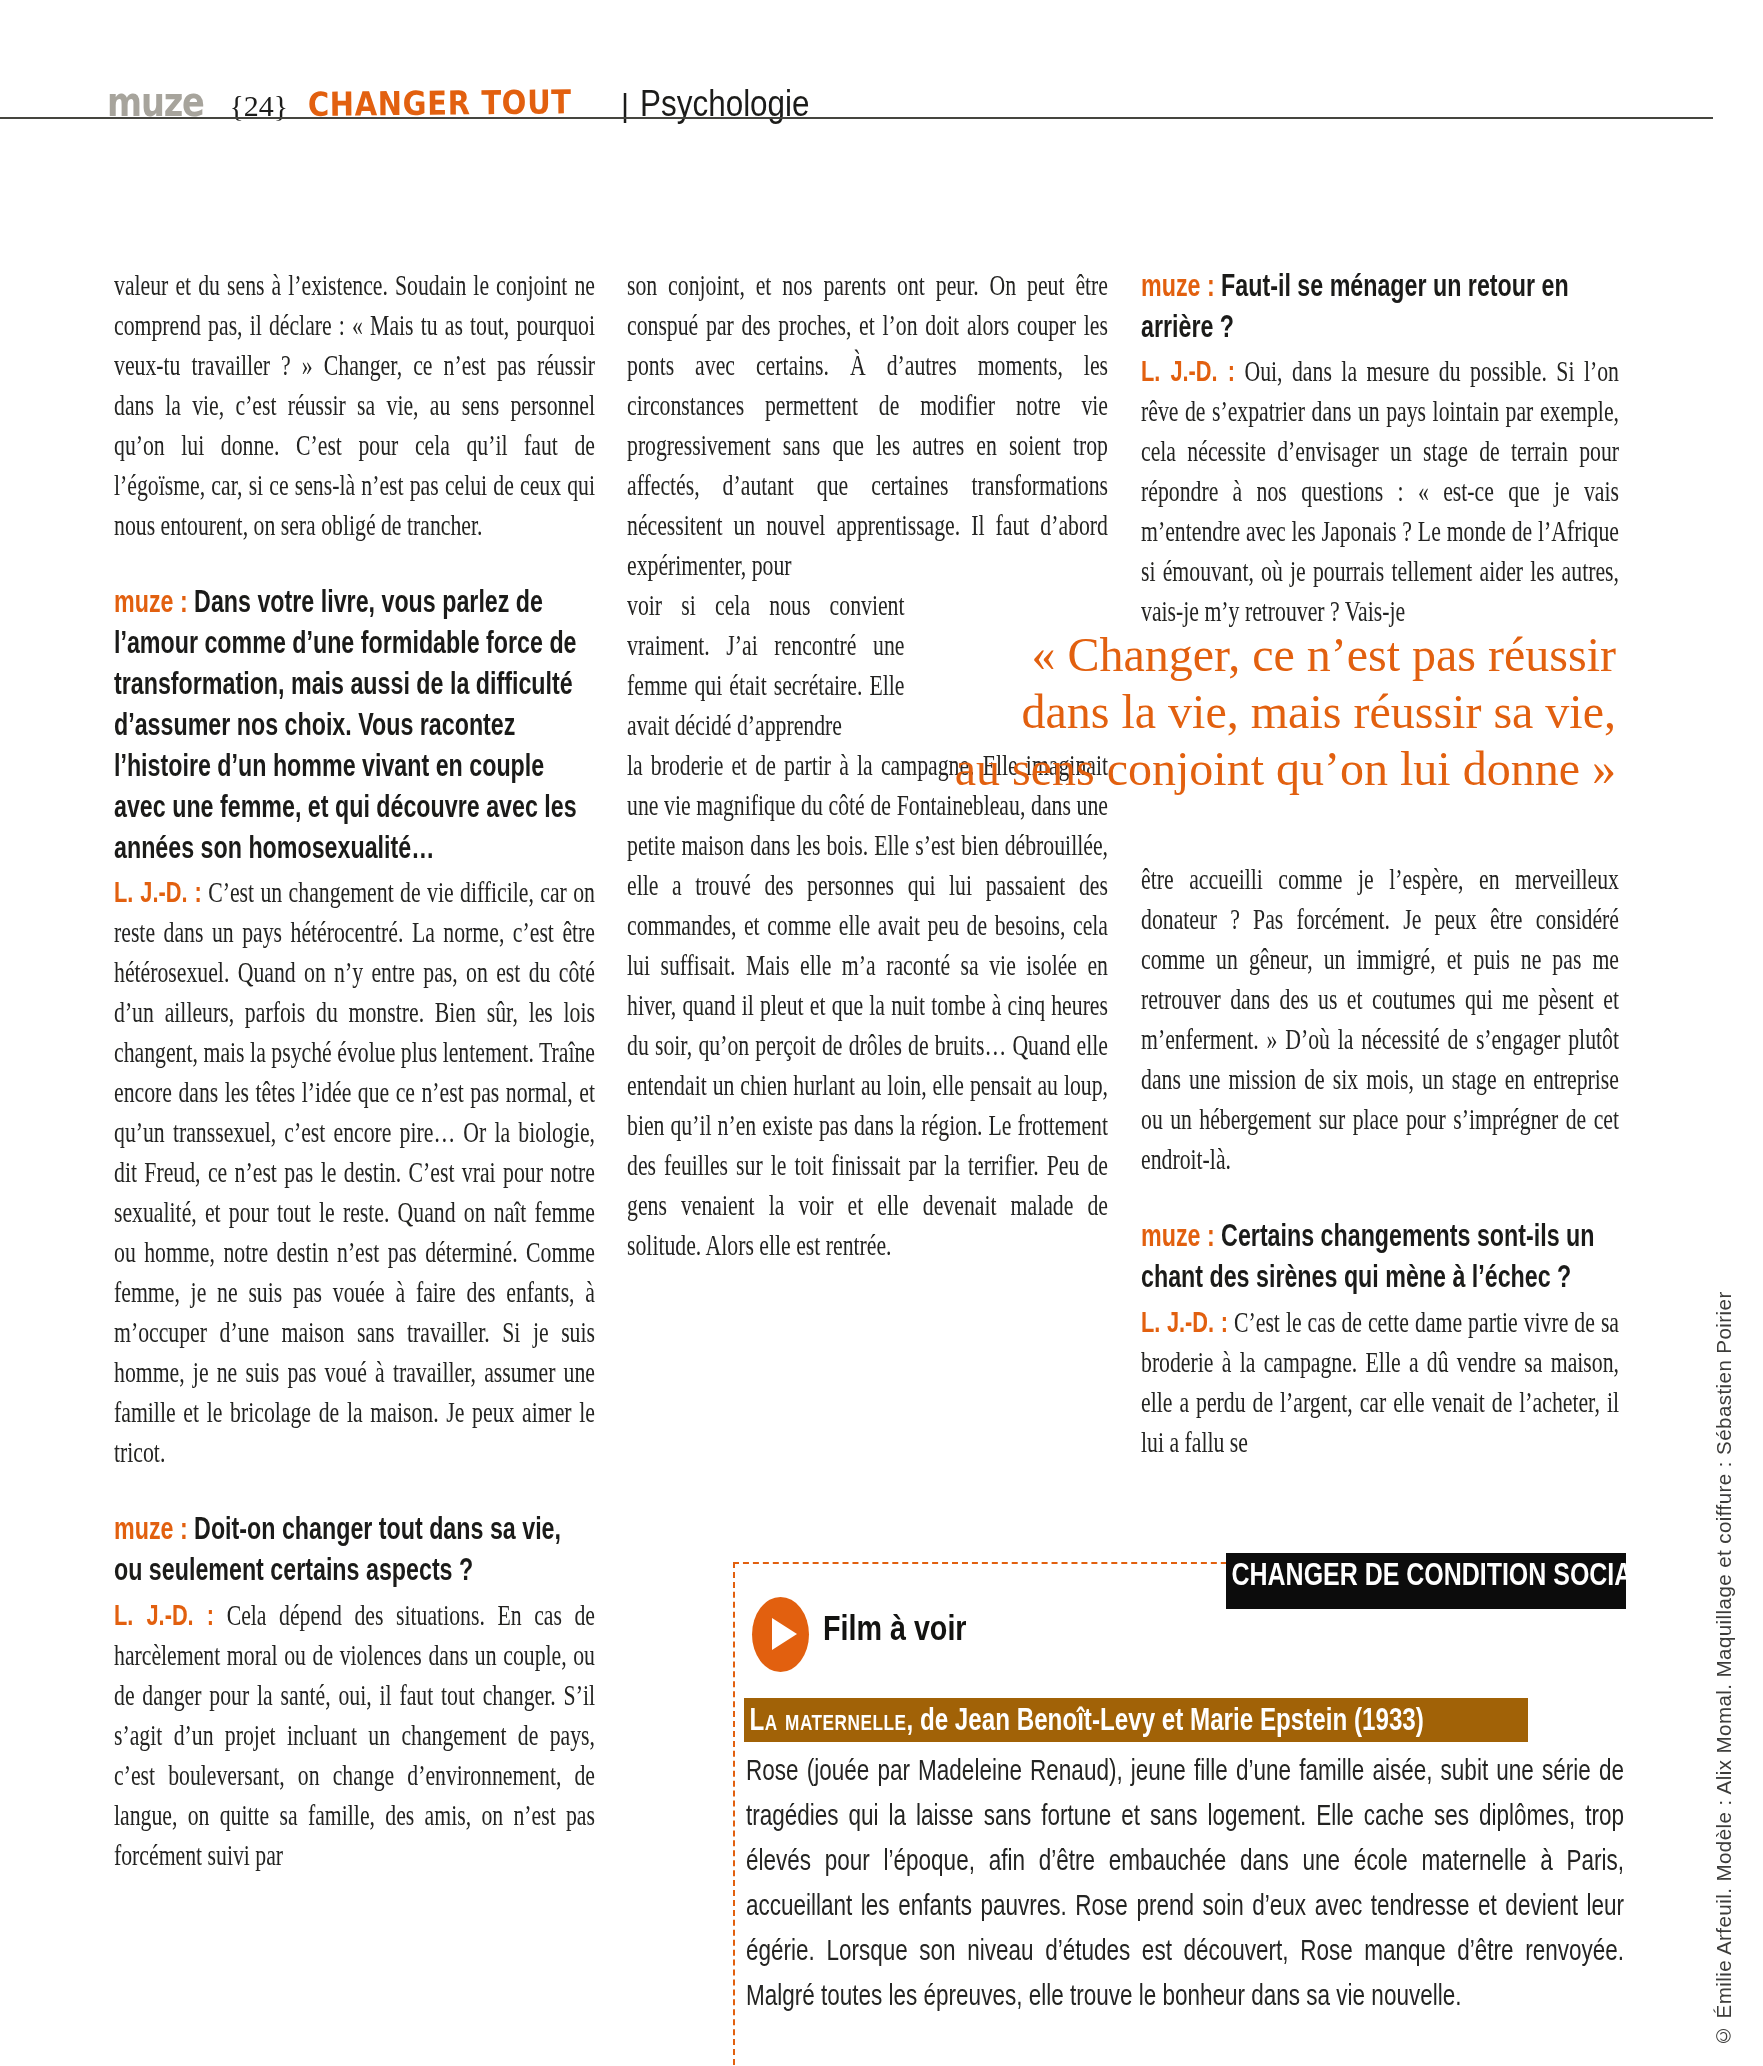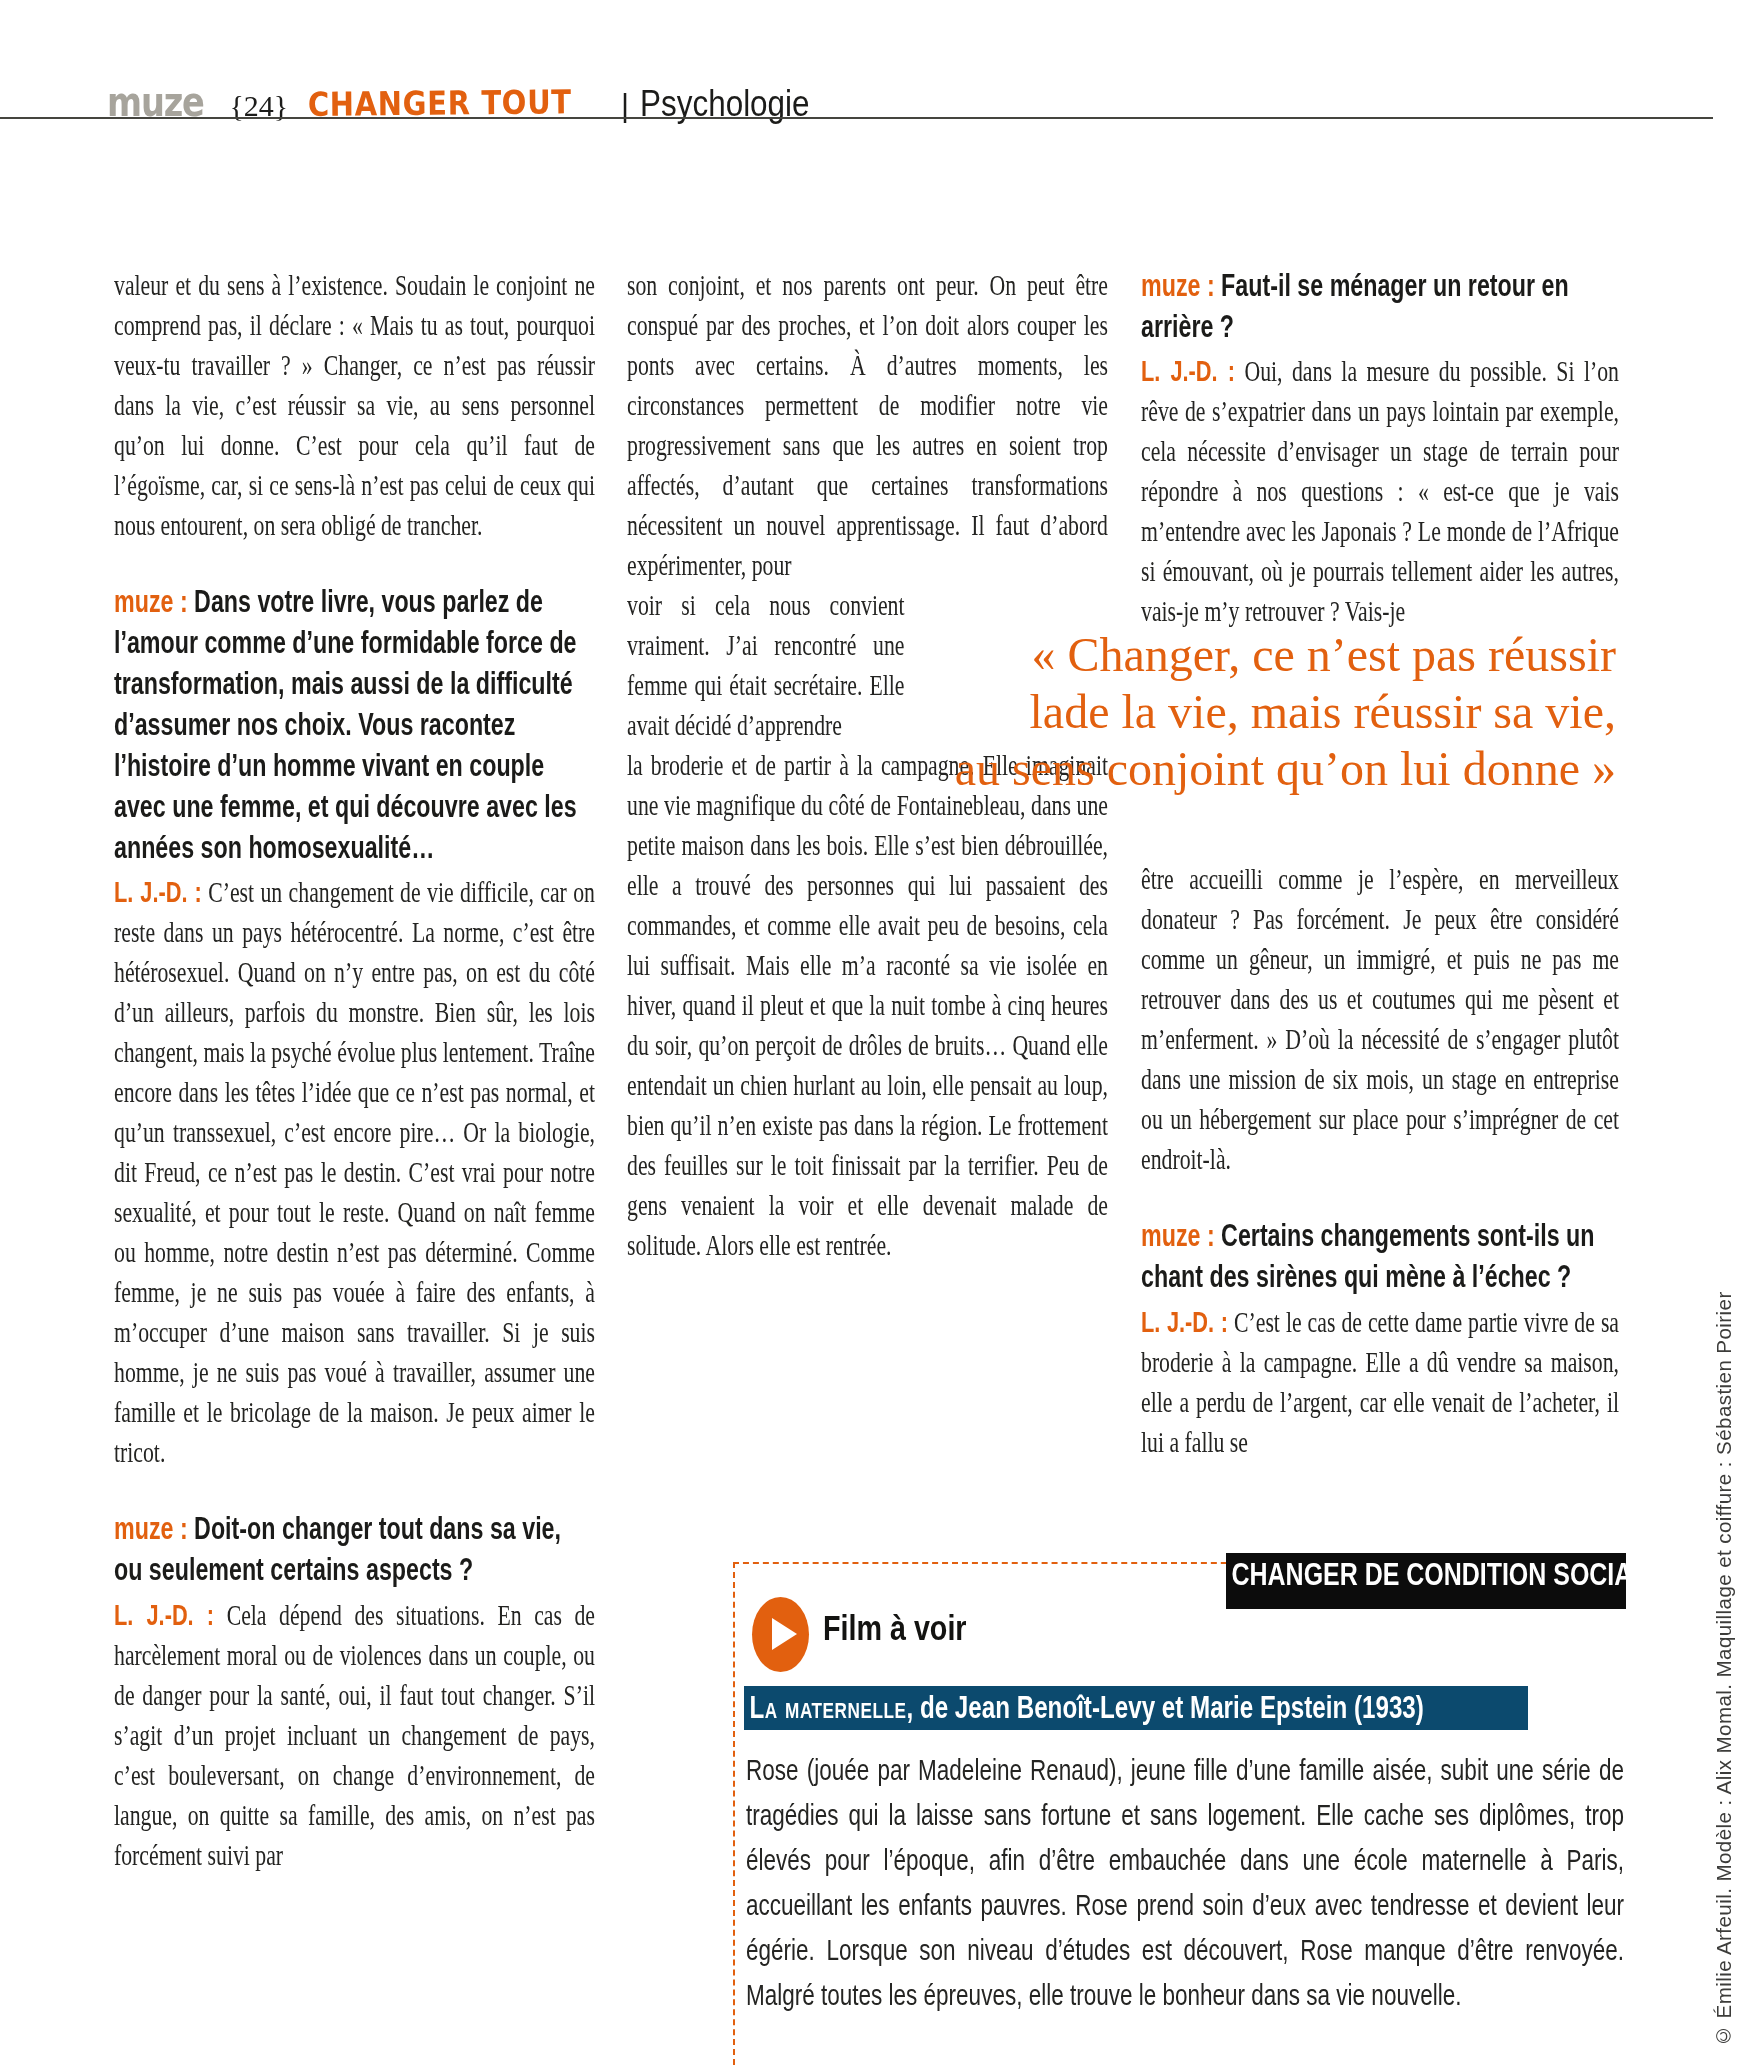--- a/index.html
+++ b/index.html
@@ -85,22 +85,22 @@
     border-left:25.6px solid #ffffff;
     border-top:16.4px solid transparent; border-bottom:16.4px solid transparent;
   }
   .film-heading { position:absolute; left:88px; top:44px; white-space:nowrap; }
   .film-heading-inner {
     display:inline-block; font-family:"Liberation Sans", sans-serif;
     font-weight:bold; font-size:35px; color:#131311;
     transform:scaleX(0.82); transform-origin:0 50%; white-space:nowrap;
   }
   .film-title-bar {
-    position:absolute; left:8.5px; top:122px; width:784px; height:44px;
-    background:#0c4a6e; color:#ffffff; overflow:visible; white-space:nowrap;
+    position:absolute; left:8.5px; top:134px; width:784px; height:44px;
+    background:#a16207; color:#ffffff; overflow:visible; white-space:nowrap;
   }
   .film-title-inner {
     display:inline-block; font-family:"Liberation Sans", sans-serif;
     font-weight:bold; font-size:31px; line-height:43px; padding-left:7.1px;
     transform:scaleX(0.78); transform-origin:0 50%; white-space:nowrap;
   }
   .sc { font-variant:small-caps; letter-spacing:0.7px; }
   .film-desc { position:absolute; left:11.4px; top:183px; width:878px; }
   .film-desc-inner {
     width:133.333%; transform:scaleX(0.75); transform-origin:0 0;
@@ -154,21 +154,21 @@
       <p class="body-text"><span class="alabel">L. J.-D. :</span> <span>Oui, dans la mesure du possible. Si l’on rêve de s’expatrier dans un pays loin­tain par exemple, cela nécessite d’envisager un stage de terrain pour répondre à nos questions : « est-ce que je vais m’entendre avec les Japonais ? Le monde de l’Afrique si émouvant, où je pourrais tellement aider les autres, vais-je m’y retrouver ? Vais-je</span></p>
       <div class="spacer"></div>
       <p class="body-text">être accueilli comme je l’espère, en merveil­leux donateur ? Pas forcément. Je peux être considéré comme un gêneur, un immigré, et puis ne pas me retrouver dans des us et coutumes qui me pèsent et m’enferment. » D’où la nécessité de s’engager plutôt dans une mission de six mois, un stage en entre­prise ou un hébergement sur place pour s’imprégner de cet endroit-là.</p>
       <p class="question"><span class="qlabel">muze :</span> <span>Certains changements sont-ils un chant des sirènes qui mène à l’échec ?</span></p>
       <p class="body-text"><span class="alabel">L. J.-D. :</span> <span>C’est le cas de cette dame partie vivre de sa broderie à la campagne. Elle a dû vendre sa maison, elle a perdu de l’argent, car elle venait de l’acheter, il lui a fallu se</span></p>
     </div>
   </div>
 
   <div class="pullquote">
     <div>« Changer, ce n’est pas réussir</div>
-    <div>lade la vie, mais réussir sa vie,</div>
+    <div>dans la vie, mais réussir sa vie,</div>
     <div>au sens conjoint qu’on lui donne »</div>
   </div>
 
   <div class="film-box">
     <div class="film-tag">
       <span class="film-tag-inner">CHANGER DE CONDITION SOCIALE</span>
     </div>
     <div class="play">
       <div class="play-tri"></div>
     </div>

